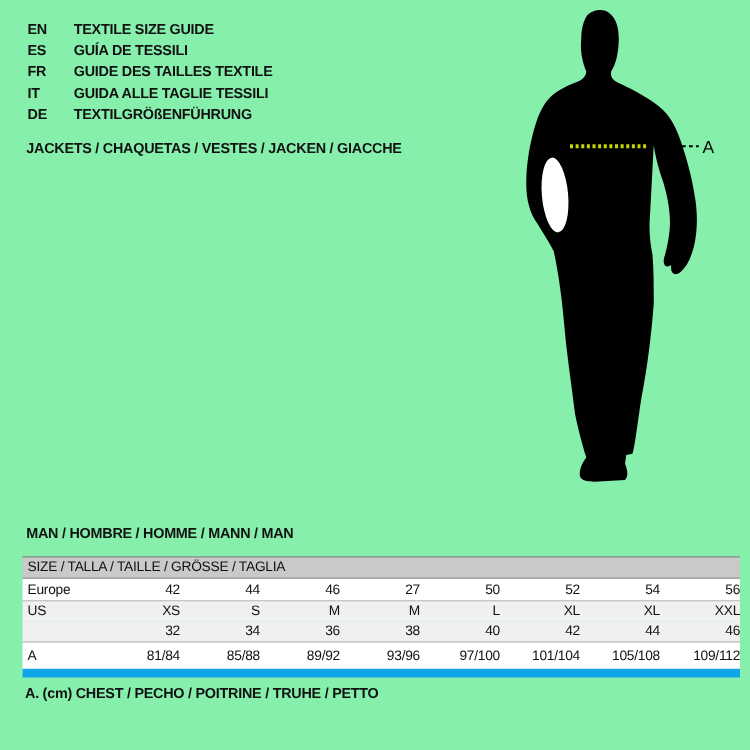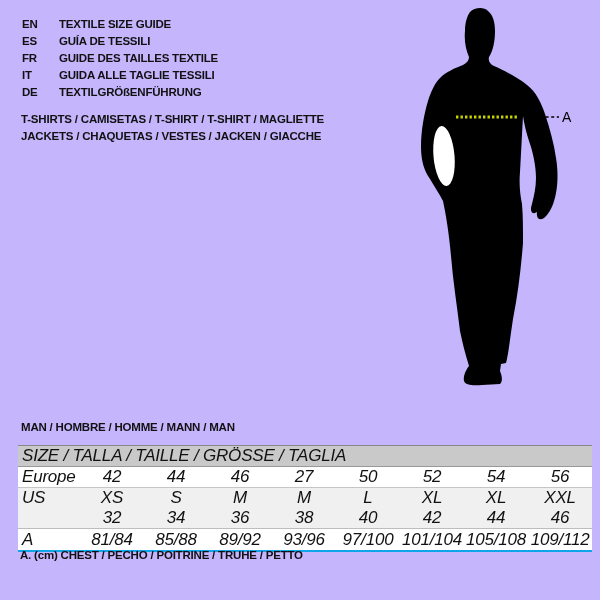--- a/index.html
+++ b/index.html
@@ -1,47 +1,47 @@
 <!DOCTYPE html>
 <html style="--header-bg: #c9c9c9; --zebra-bg: #f0f0f0;"><head>
 <meta charset="utf-8">
 <style>
   html,body{margin:0;padding:0;background:#fff;}
   .canvas{
-    position:relative;width:600px;height:600px;background:#c4b5fd;overflow:hidden;
+    position:relative;width:600px;height:600px;background:#86efac;overflow:hidden;
     font-family:"Liberation Sans","DejaVu Sans",sans-serif;color:#111;
     letter-spacing:-0.2px;
   }
   
   .lang-list{position:absolute;left:22px;top:16px;font-weight:bold;font-size:11.5px;}
   .lang-row{display:flex;height:16.8px;align-items:center;}
   .lang-code{width:37px;flex:0 0 37px;}
   
   .categories{position:absolute;left:21px;top:110px;font-weight:bold;font-size:11.5px;}
   .category-line{height:17.2px;display:flex;align-items:center;white-space:nowrap;}
   
   .figure-svg{position:absolute;left:390px;top:0;}
   .figure-svg text{font-family:"Liberation Sans","DejaVu Sans",sans-serif;font-size:14px;fill:#000;}
   
   .man-title{position:absolute;left:21px;top:421px;font-weight:bold;font-size:11.5px;white-space:nowrap;text-align:center;}
   
   .size-table{
     position:absolute;left:18px;top:445px;width:574px;
     border-collapse:collapse;table-layout:fixed;
-    font-size:17px;letter-spacing:-0.2px;
-    border-top:1px solid #898989;border-bottom:2px solid #0ea5e9;font-style:italic;
+    font-size:11px;letter-spacing:-0.2px;
+    border-top:1px solid #898989;border-bottom:7px solid #0ea5e9;
   }
   .size-table col.c-label{width:62px;}
   .size-table col.c-val{width:64px;}
   .size-table thead th{
     background:var(--header-bg,#c9c9c9);
     border-bottom:1px solid #999;
     height:16px;font-weight:normal;text-align:left;padding:0 0 0 4px;
   }
-  .size-table td{text-align:center;padding:0;vertical-align:middle;}
+  .size-table td{text-align:right;padding:0;vertical-align:middle;}
   .size-table td.lbl{text-align:left;padding-left:4px;}
   .size-table tr.r0 td{height:17px;border-bottom:1px solid #c6c6c6;background:#fff;}
   .size-table tr.r1 td{height:16px;background:var(--zebra-bg,#f0f0f0);}
   .size-table tr.r2 td{height:16px;background:var(--zebra-bg,#f0f0f0);border-bottom:1px solid #bdbdbd;}
   .size-table tr.r3 td{height:21px;background:#fff;}
   
   .footnote{position:absolute;left:20px;top:549px;font-weight:bold;font-size:11.5px;white-space:nowrap;}
 </style>
 </head>
 <body>
@@ -65,21 +65,20 @@
         <span class="lang-code">IT</span>
         <span>GUIDA ALLE TAGLIE TESSILI</span>
       </div>
       <div class="lang-row">
         <span class="lang-code">DE</span>
         <span>TEXTILGRÖßENFÜHRUNG</span>
       </div>
     </div>
 
   <div class="categories">
-      <div class="category-line">T-SHIRTS / CAMISETAS / T-SHIRT / T-SHIRT / MAGLIETTE</div>
       <div class="category-line">JACKETS / CHAQUETAS / VESTES / JACKEN / GIACCHE</div>
     </div>
 
   <svg class="figure-svg" width="210" height="400" viewBox="0 0 210 400">
     <path d="M 80,12
              C 84,8 93,6 98,11
              C 103,15 105,22 105,31
              C 105,41 103,51 99,57
              C 98,61 100,64 104,66
              C 113,70 127,77 137,85

